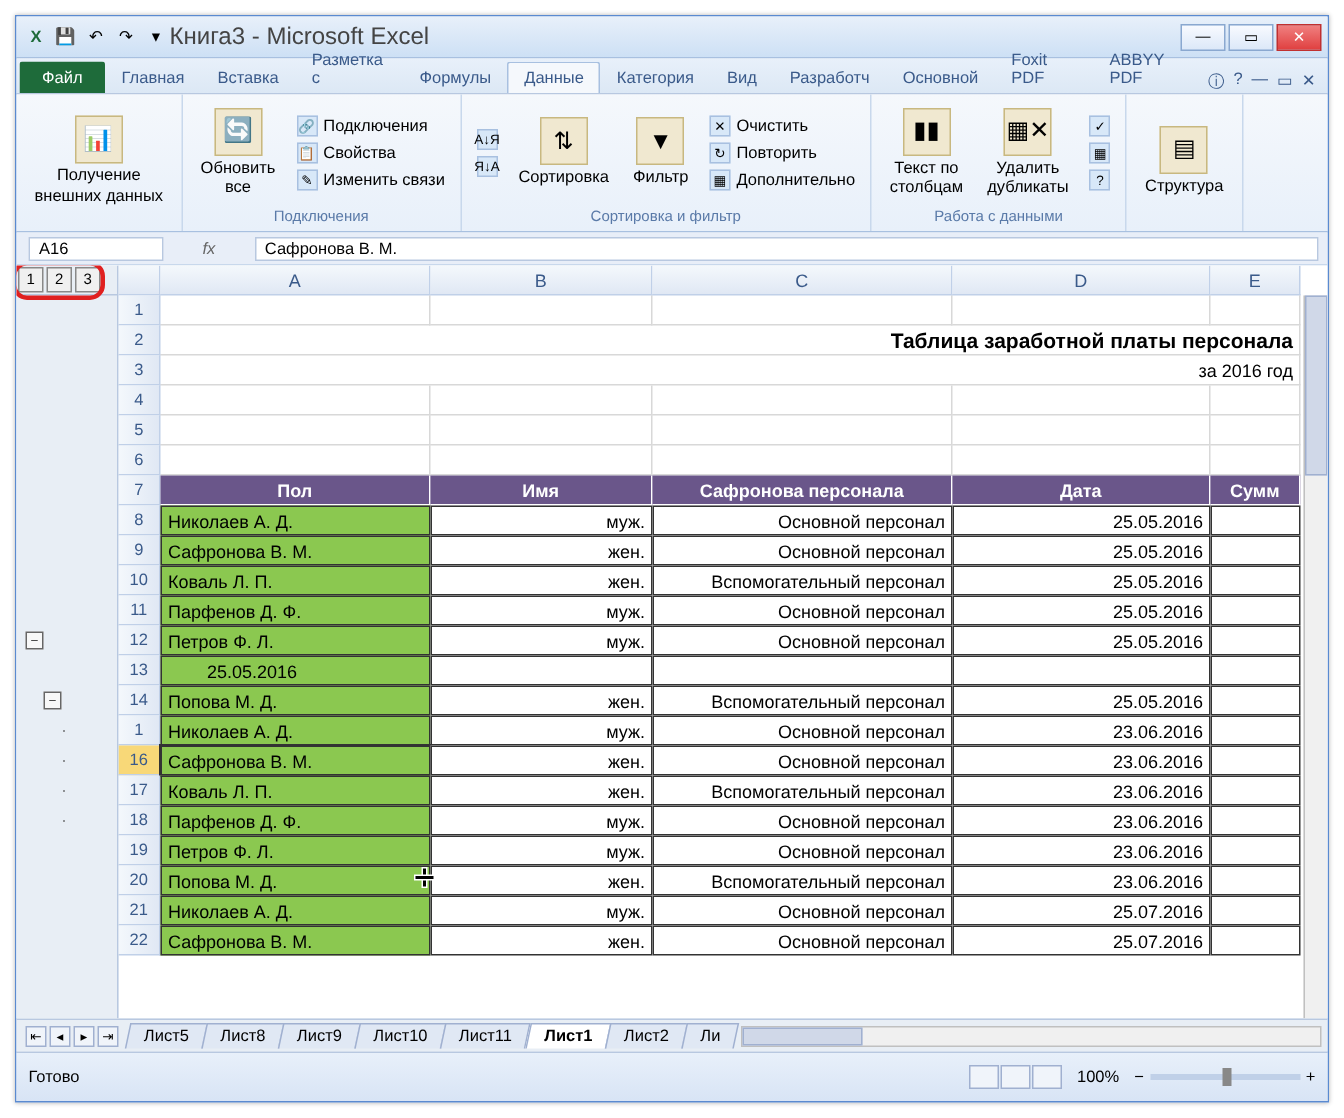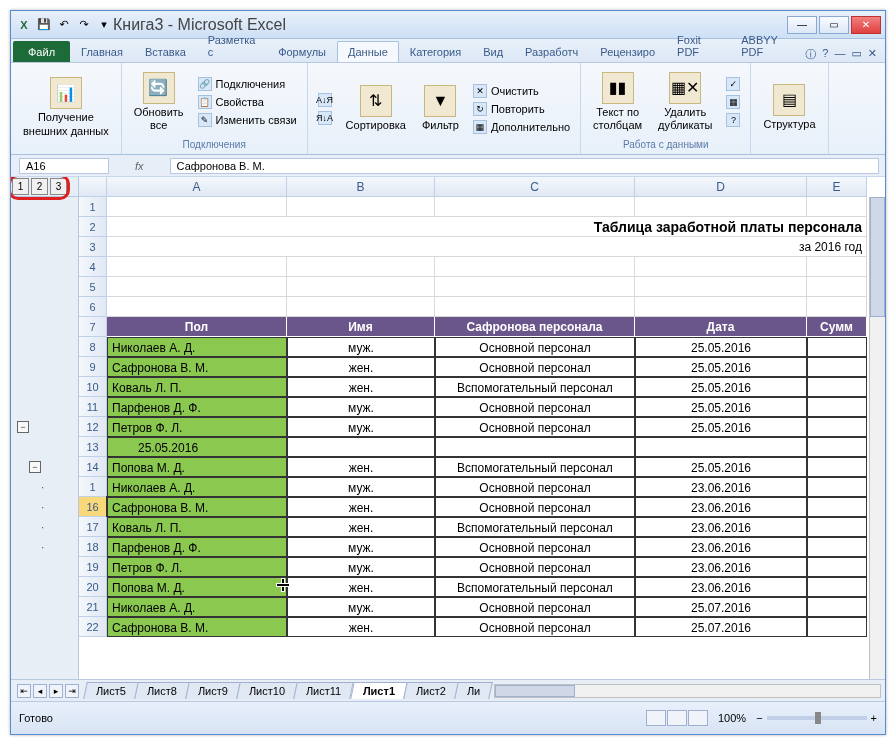--- a/index.html
+++ b/index.html
@@ -49,21 +49,21 @@
 .grid-wrap { flex: 1; overflow: hidden; position: relative; }
 .grid { display: grid; grid-template-columns: 28px 180px 148px 200px 172px 60px; font-size: 12px; }
 .col-head { background: linear-gradient(#f4f8fc,#e0e8f4); border-right: 1px solid #c0d0e8; border-bottom: 1px solid #c0d0e8; text-align: center; height: 20px; line-height: 20px; color: #3a5a8a; cursor: pointer; }
 .row-head { background: linear-gradient(90deg,#f4f8fc,#e0e8f4); border-right: 1px solid #c0d0e8; border-bottom: 1px solid #c0d0e8; text-align: center; height: 20px; line-height: 20px; color: #3a5a8a; font-size: 11px; cursor: pointer; }
 .row-head.sel { background: #f8d878; }
 .cell { border-right: 1px solid #d8d8d8; border-bottom: 1px solid #d8d8d8; height: 20px; line-height: 20px; padding: 0 4px; overflow: hidden; white-space: nowrap; }
 .cell.center { text-align: right; }
 .title-cell { font-weight: bold; font-size: 14px; }
 .tbl-head { background: #6a568a; color: #fff; font-weight: bold; text-align: center; border-right: 1px solid #fff; border-bottom: 1px solid #fff; }
 .name-cell { background: #8bc850; border: 1px solid #333; }
-.data-cell { border: 1px solid #333; text-align: center; background: #fff; }
+.data-cell { border: 1px solid #333; text-align: right; background: #fff; }
 .sel-cell { outline: 2px solid #333; outline-offset: -1px; background: #8bc850; }
 
 .cursor-plus { position: absolute; width: 16px; height: 16px; pointer-events: none; }
 .cursor-plus::before, .cursor-plus::after { content:''; position:absolute; background:#000; }
 .cursor-plus::before { left:7px; top:2px; width:2px; height:12px; box-shadow: 0 0 0 1px #fff; }
 .cursor-plus::after { top:7px; left:2px; height:2px; width:12px; box-shadow: 0 0 0 1px #fff; }
 
 .sheet-tabs-row { height: 22px; background: #e8eef5; border-top: 1px solid #b8c8e0; display: flex; align-items: center; font-size: 11px; }
 .tab-nav { display: flex; gap: 2px; padding: 0 6px; }
 .tab-nav span { width: 14px; height: 14px; border: 1px solid #a0b0d0; background: #f0f4fa; text-align:center; line-height:12px; font-size:9px; cursor:pointer; }
@@ -108,21 +108,21 @@
   <div class="ribbon-tabs" id="ribbon-tabs">
     <div class="ribbon-tab file">Файл</div>
       <div class="ribbon-tab">Главная</div>
       <div class="ribbon-tab">Вставка</div>
       <div class="ribbon-tab">Разметка с</div>
       <div class="ribbon-tab">Формулы</div>
       <div class="ribbon-tab active">Данные</div>
       <div class="ribbon-tab">Категория</div>
       <div class="ribbon-tab">Вид</div>
       <div class="ribbon-tab">Разработч</div>
-      <div class="ribbon-tab">Рецензиро</div>
+      <div class="ribbon-tab">Основной</div>
       <div class="ribbon-tab">Foxit PDF</div>
       <div class="ribbon-tab">ABBYY PDF</div>
       <div class="help" id="ribbon-help">
         <span>ⓘ</span>
         <span>?</span>
         <span>—</span>
         <span>▭</span>
         <span>✕</span>
       </div>
   </div>
@@ -188,20 +188,21 @@
           <div class="small-btn">
               <span class="sicon">↻</span>
               <span>Повторить</span>
             </div>
           <div class="small-btn">
               <span class="sicon">▦</span>
               <span>Дополнительно</span>
             </div>
         </div>
       </div>
+      <div class="group-label">Сортировка и фильтр</div>
     </div>
     <div class="ribbon-group">
       <div class="group-content">
         <div class="big-btn">
           <div class="icon">▮▮</div>
           <span style="white-space:pre-line">Текст по
 столбцам</span>
         </div>
         <div class="big-btn">
           <div class="icon">▦✕</div>

